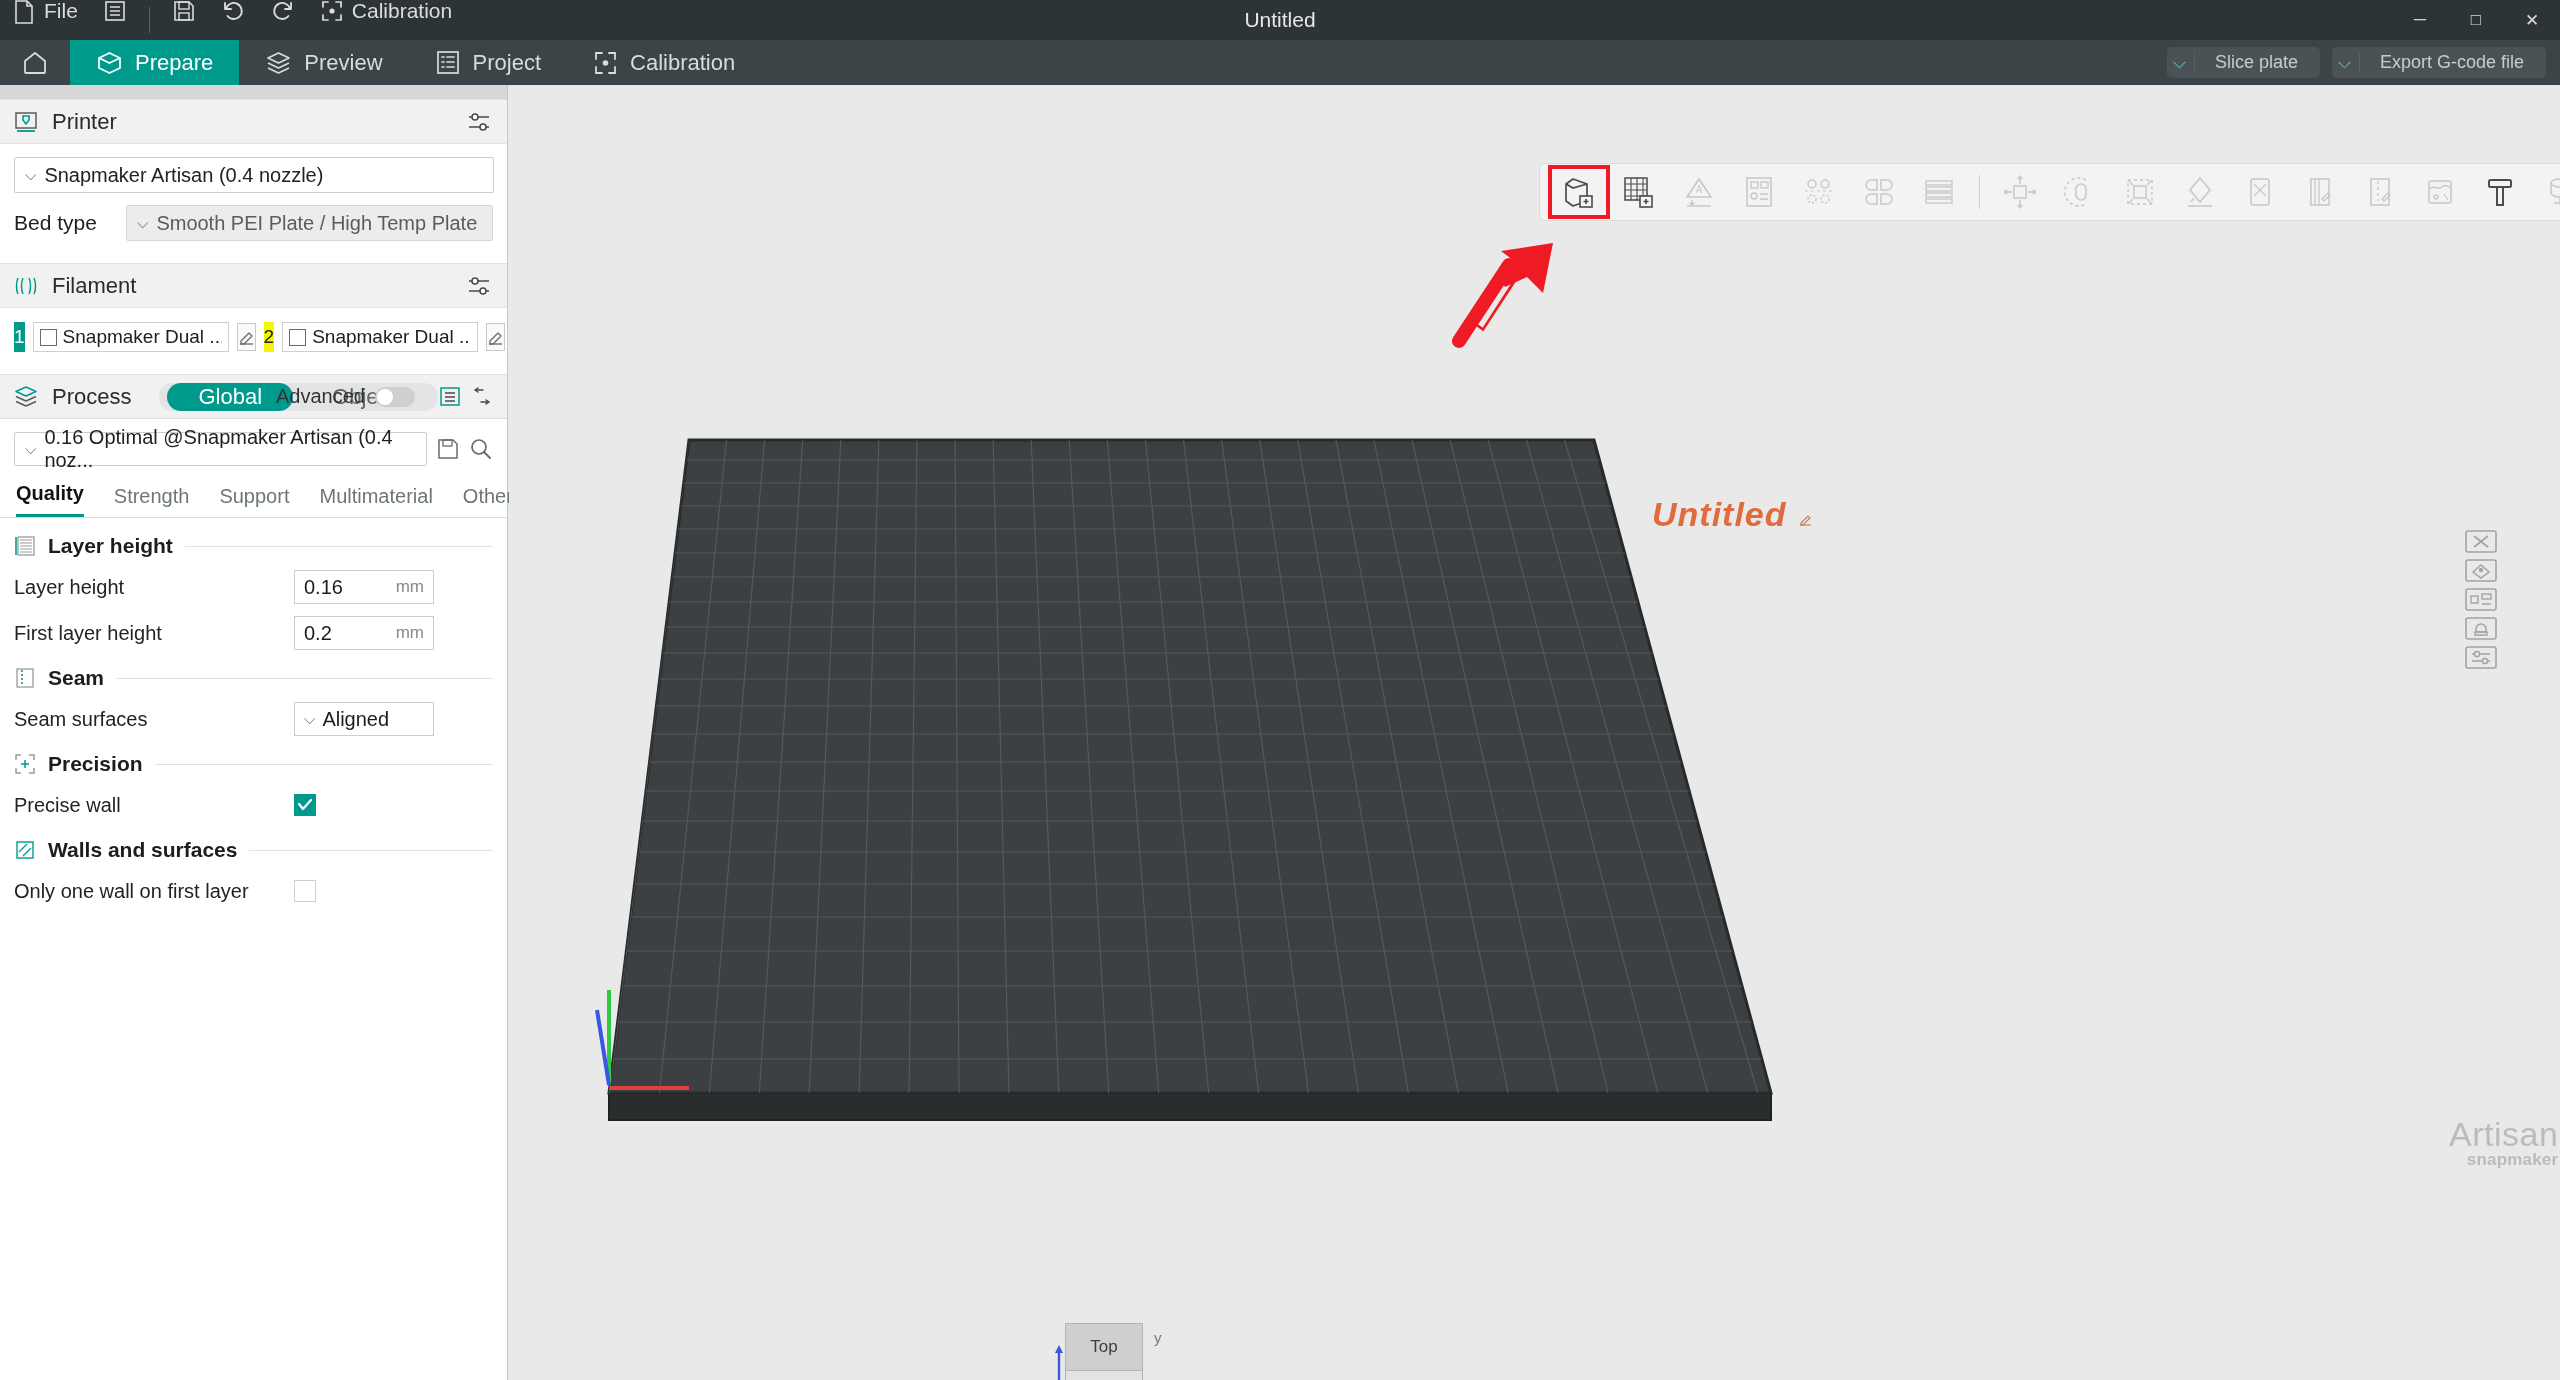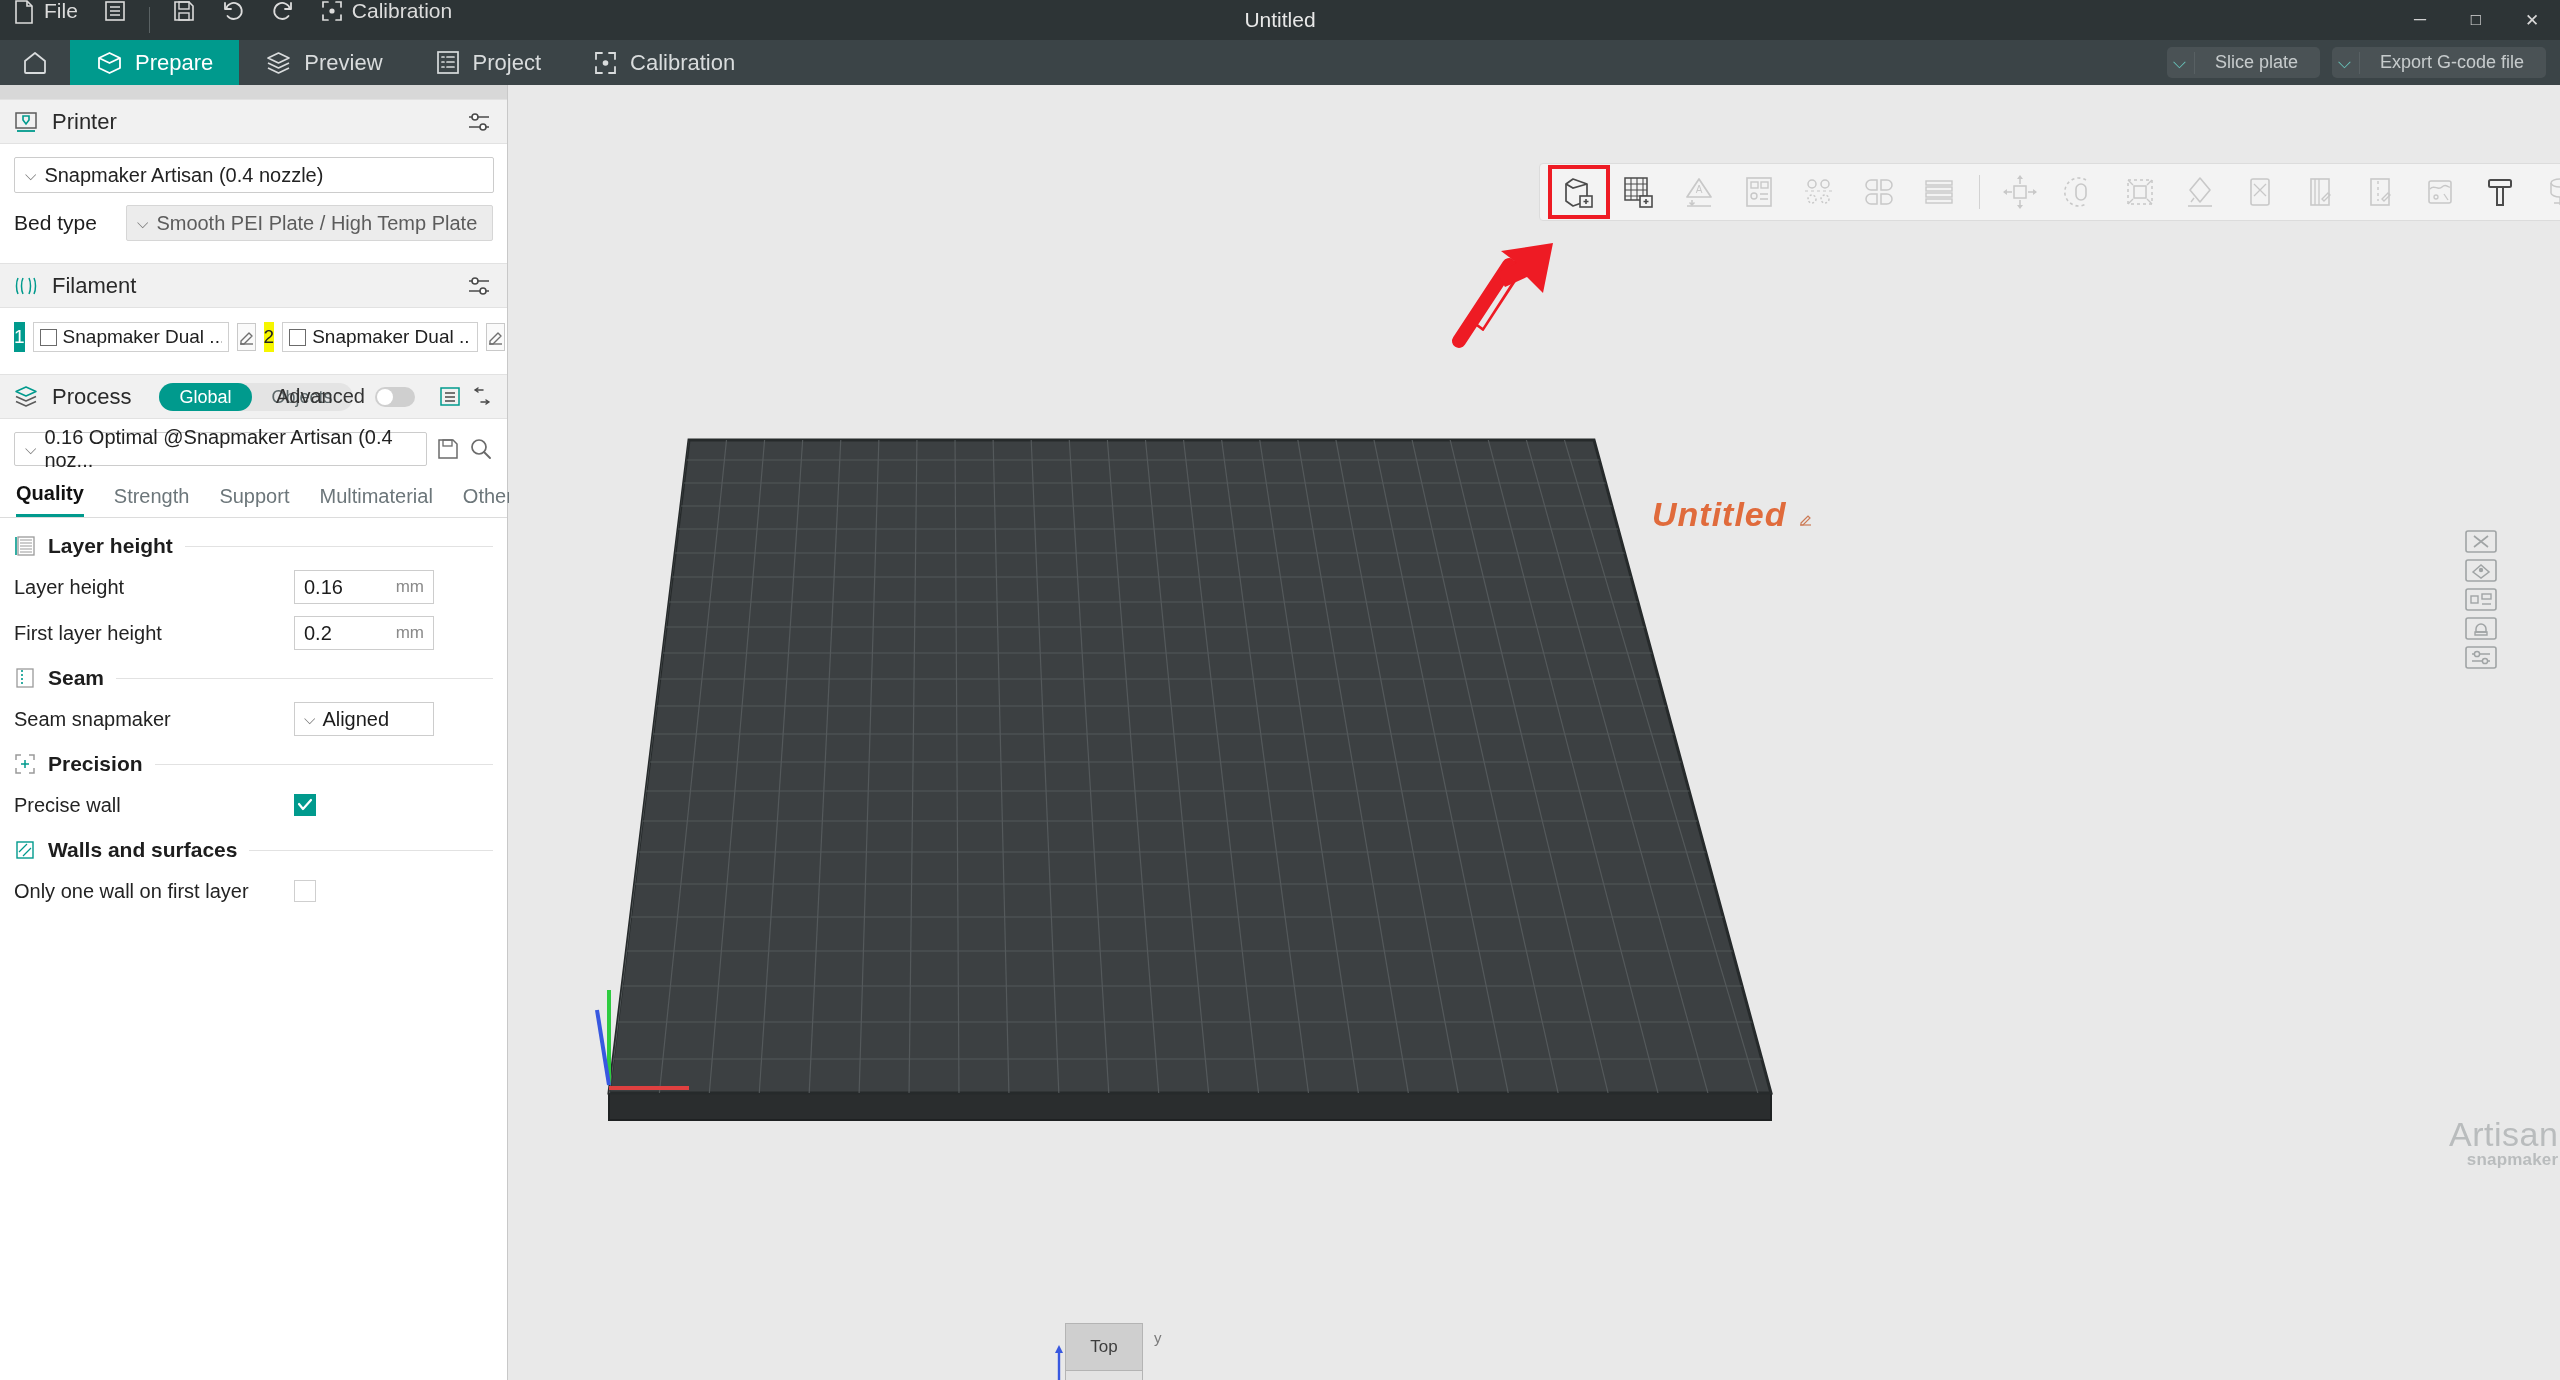--- a/index.html
+++ b/index.html
@@ -77,22 +77,22 @@
     border-top: 1px solid #e2e2e2; border-bottom: 1px solid #e2e2e2;
   }
   .sec-header .title { font-size: 22px; color: #2a2a2a; }
   .sec-header .gear { position: absolute; right: 16px; }
 
   .pill-group {
     display: flex; background: #e4e4e4; border-radius: 14px; height: 28px;
     align-items: center; margin-left: 14px;
   }
   .pill {
-    padding: 0 20px; height: 28px; line-height: 28px; border-radius: 14px;
-    font-size: 18px; color: #5b6668;
+    padding: 0 31px; height: 28px; line-height: 28px; border-radius: 14px;
+    font-size: 22px; color: #5b6668; margin-left: 8px;
   }
   .pill.on { background: #009a8d; color: #fff; }
 
   .adv-wrap {
     position: absolute; right: 92px; display: flex; align-items: center; gap: 10px;
   }
   .adv-label { font-size: 20px; color: #333; }
   .toggle {
     width: 40px; height: 20px; border-radius: 10px; background: #cfcfcf;
     position: relative;
@@ -536,21 +536,21 @@
     <span>
       <svg width="22" height="22" viewBox="0 0 22 22">
           <rect x="3" y="2" width="16" height="18" fill="none" stroke="#9a9a9a" stroke-width="1.3"></rect>
           <path d="M8 3v16" stroke="#009a8d" stroke-width="1.6" stroke-dasharray="2 2"></path>
         </svg>
     </span>
     <span class="gtitle">Seam</span>
     <span class="gline"></span>
   </div>
   <div class="setting-row">
-    <span class="setting-label">Seam snapmaker</span>
+    <span class="setting-label">Seam surfaces</span>
     <div class="sel-field">
       <span class="chev">⌵</span>
       <span>Aligned</span>
     </div>
   </div>
 
   <div class="group-head">
     <span>
       <svg width="22" height="22" viewBox="0 0 22 22">
           <path d="M2 7V2h5M15 2h5v5M20 15v5h-5M7 20H2v-5" fill="none" stroke="#9a9a9a" stroke-width="1.5"></path>

